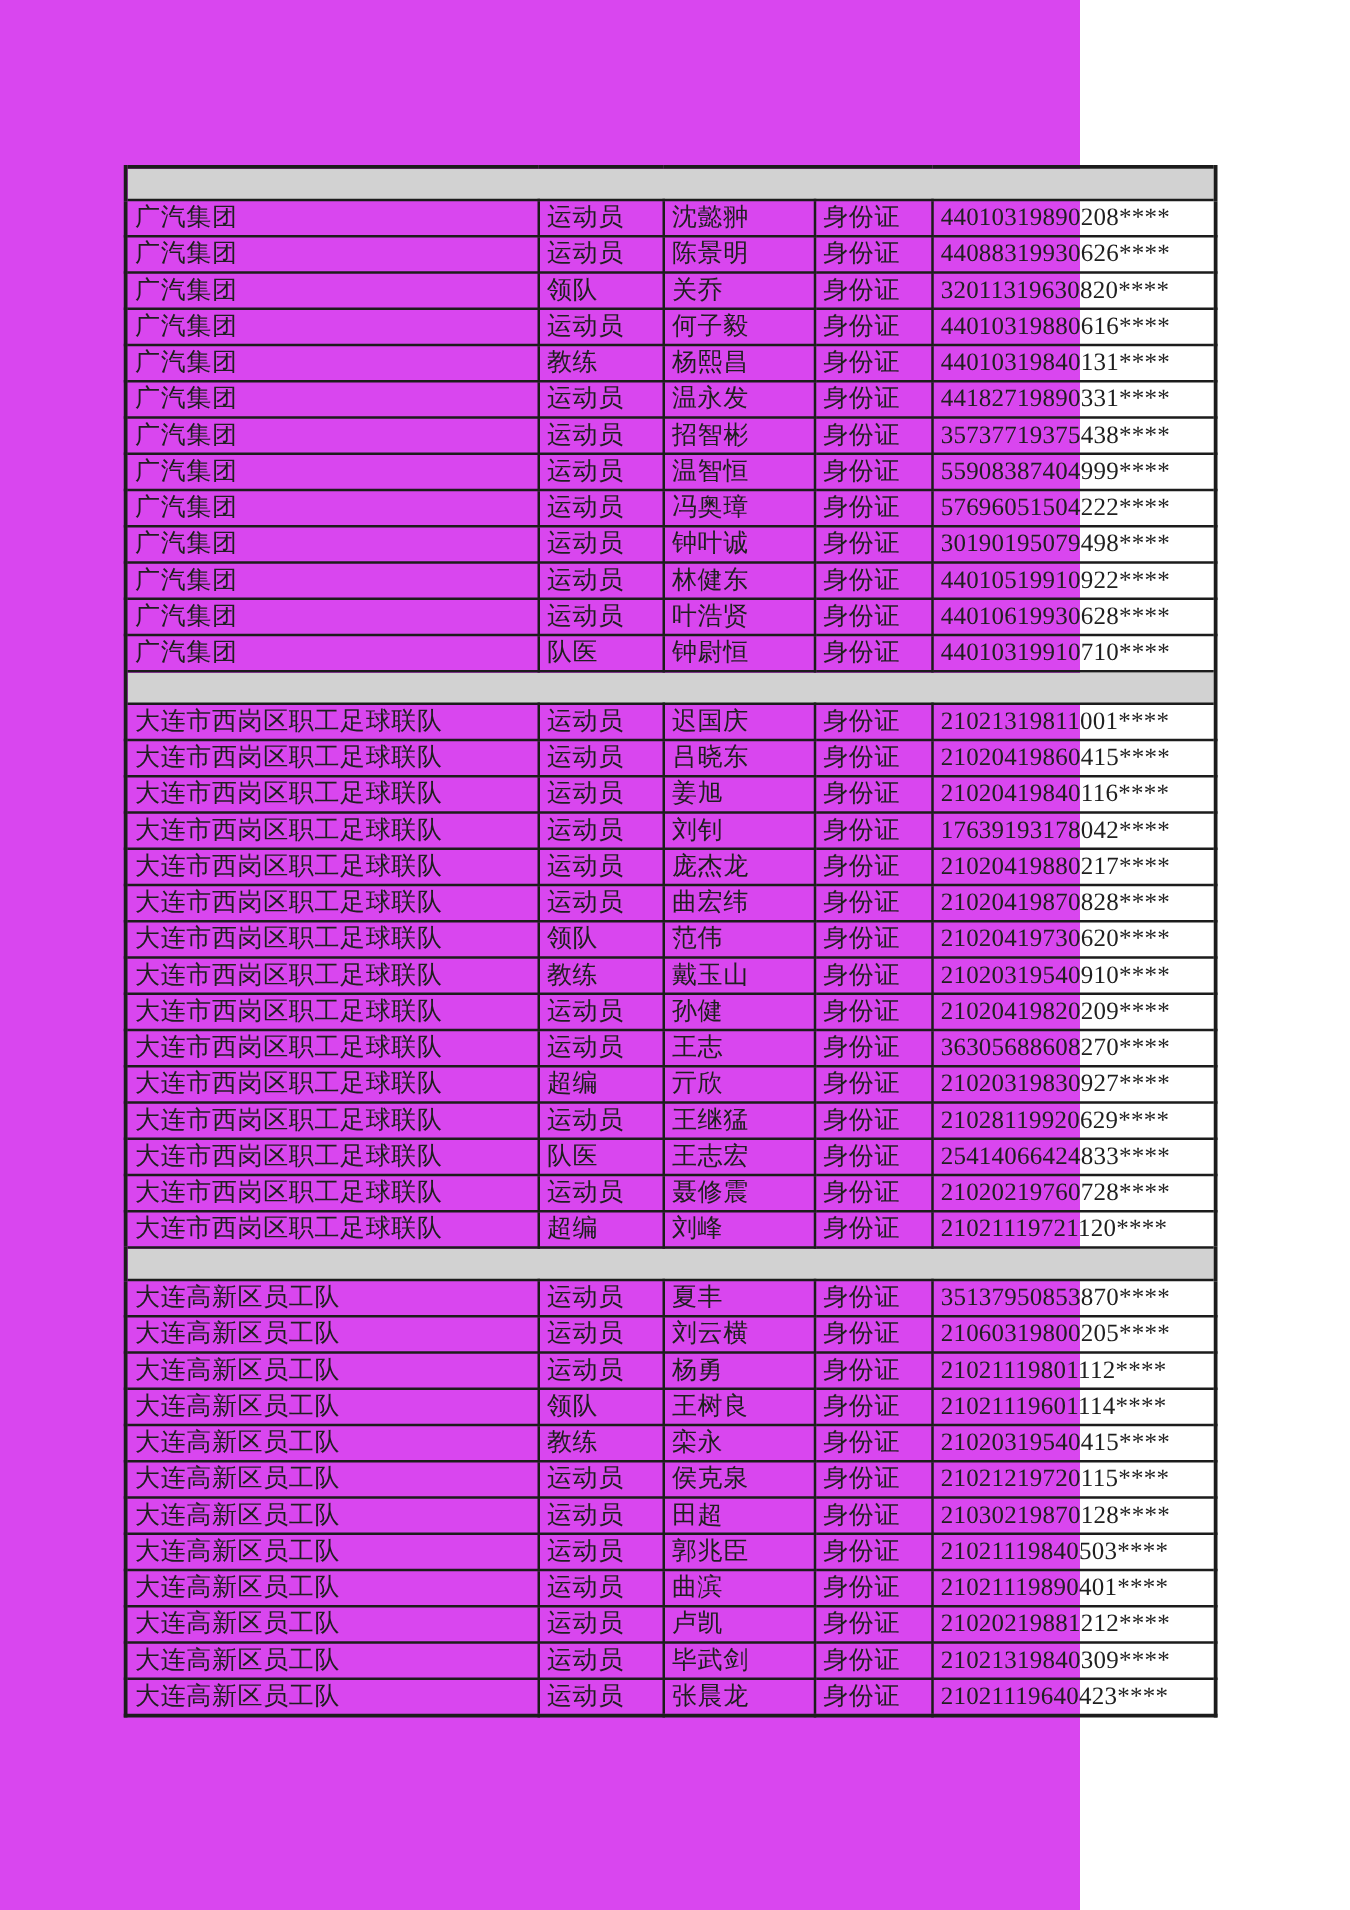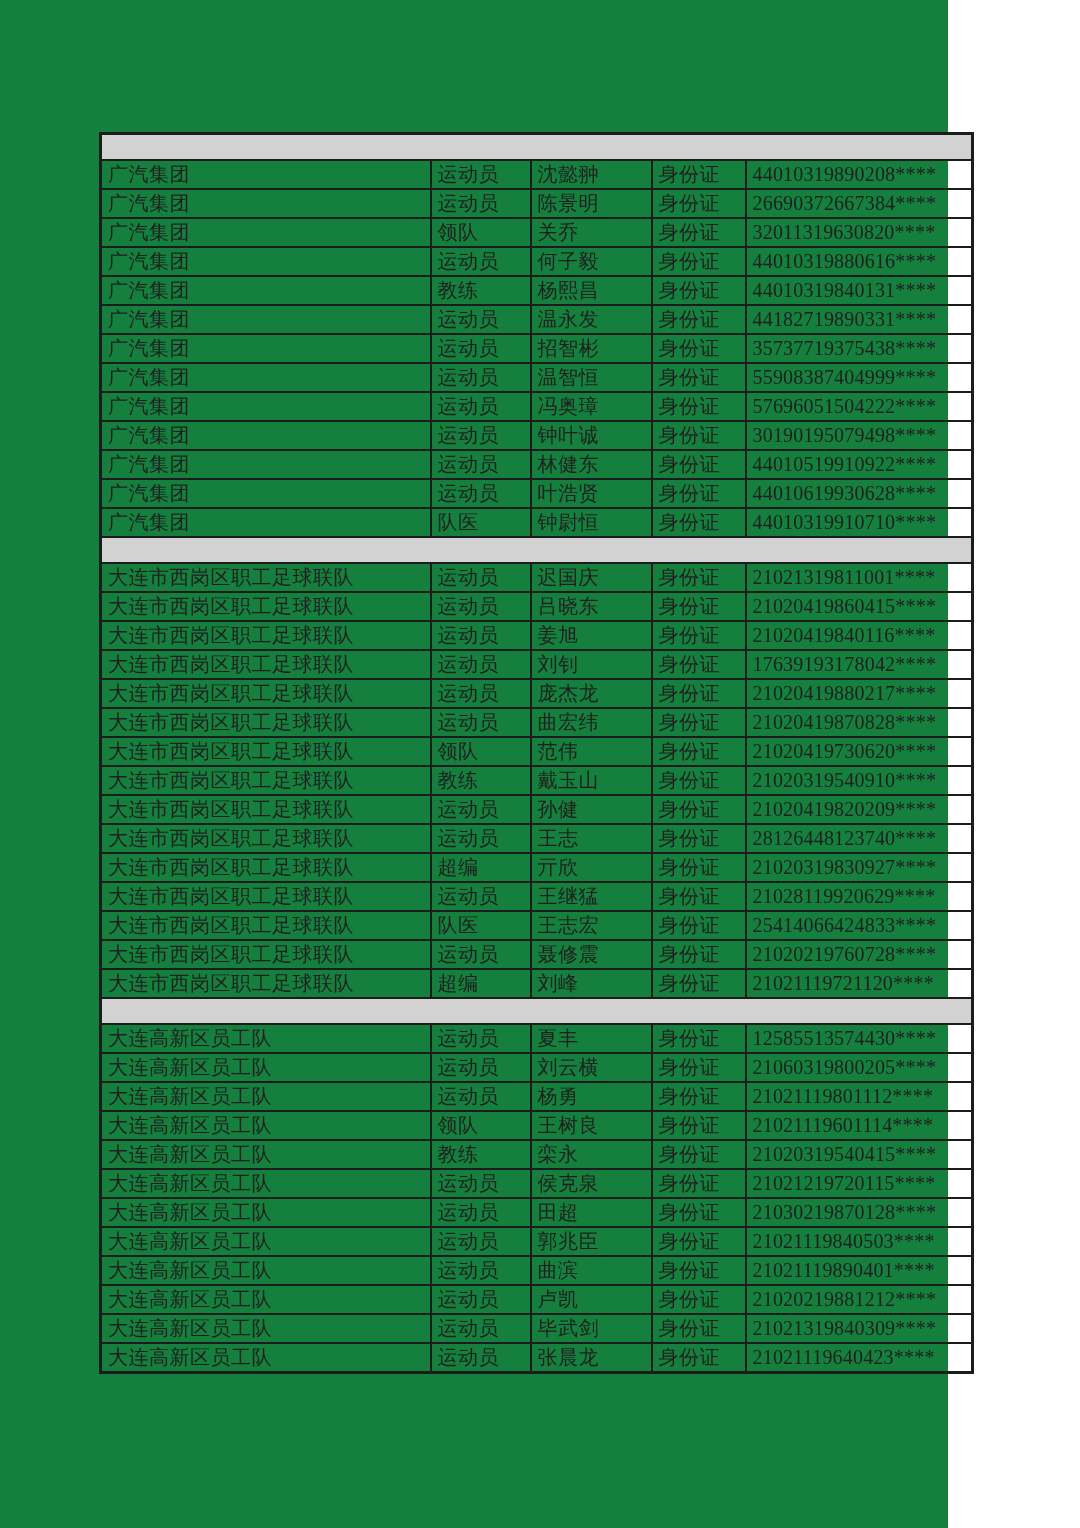--- a/index.html
+++ b/index.html
@@ -7,23 +7,23 @@
   body {
     width: 1080px;
     height: 1528px;
     position: relative;
     font-family: "Liberation Serif", "DejaVu Serif", serif;
     color: #1a1a1a;
   }
   .sheet {
     position: absolute;
     left: 0; top: 0;
-    width: 948px;
+    width: 864px;
     height: 1528px;
-    background: #15803d;
+    background: #d946ef;
   }
   .table-wrap {
     position: absolute;
     left: 99px;
     top: 132px;
   }
   table.roster {
     border-collapse: collapse;
     table-layout: fixed;
     width: 872px;
@@ -79,21 +79,21 @@
             <td class="role-cell">运动员</td>
             <td class="name-cell">沈懿翀</td>
             <td class="id-type-cell">身份证</td>
             <td class="id-number-cell">44010319890208****</td>
           </tr>
           <tr>
             <td class="team-cell">广汽集团</td>
             <td class="role-cell">运动员</td>
             <td class="name-cell">陈景明</td>
             <td class="id-type-cell">身份证</td>
-            <td class="id-number-cell">26690372667384****</td>
+            <td class="id-number-cell">44088319930626****</td>
           </tr>
           <tr>
             <td class="team-cell">广汽集团</td>
             <td class="role-cell">领队</td>
             <td class="name-cell">关乔</td>
             <td class="id-type-cell">身份证</td>
             <td class="id-number-cell">32011319630820****</td>
           </tr>
           <tr>
             <td class="team-cell">广汽集团</td>
@@ -229,21 +229,21 @@
             <td class="role-cell">运动员</td>
             <td class="name-cell">孙健</td>
             <td class="id-type-cell">身份证</td>
             <td class="id-number-cell">21020419820209****</td>
           </tr>
           <tr>
             <td class="team-cell">大连市西岗区职工足球联队</td>
             <td class="role-cell">运动员</td>
             <td class="name-cell">王志</td>
             <td class="id-type-cell">身份证</td>
-            <td class="id-number-cell">28126448123740****</td>
+            <td class="id-number-cell">36305688608270****</td>
           </tr>
           <tr>
             <td class="team-cell">大连市西岗区职工足球联队</td>
             <td class="role-cell">超编</td>
             <td class="name-cell">亓欣</td>
             <td class="id-type-cell">身份证</td>
             <td class="id-number-cell">21020319830927****</td>
           </tr>
           <tr>
             <td class="team-cell">大连市西岗区职工足球联队</td>
@@ -274,21 +274,21 @@
             <td class="id-number-cell">21021119721120****</td>
           </tr>
           <tr class="separator">
             <td colspan="5"></td>
           </tr>
           <tr>
             <td class="team-cell">大连高新区员工队</td>
             <td class="role-cell">运动员</td>
             <td class="name-cell">夏丰</td>
             <td class="id-type-cell">身份证</td>
-            <td class="id-number-cell">12585513574430****</td>
+            <td class="id-number-cell">35137950853870****</td>
           </tr>
           <tr>
             <td class="team-cell">大连高新区员工队</td>
             <td class="role-cell">运动员</td>
             <td class="name-cell">刘云横</td>
             <td class="id-type-cell">身份证</td>
             <td class="id-number-cell">21060319800205****</td>
           </tr>
           <tr>
             <td class="team-cell">大连高新区员工队</td>

